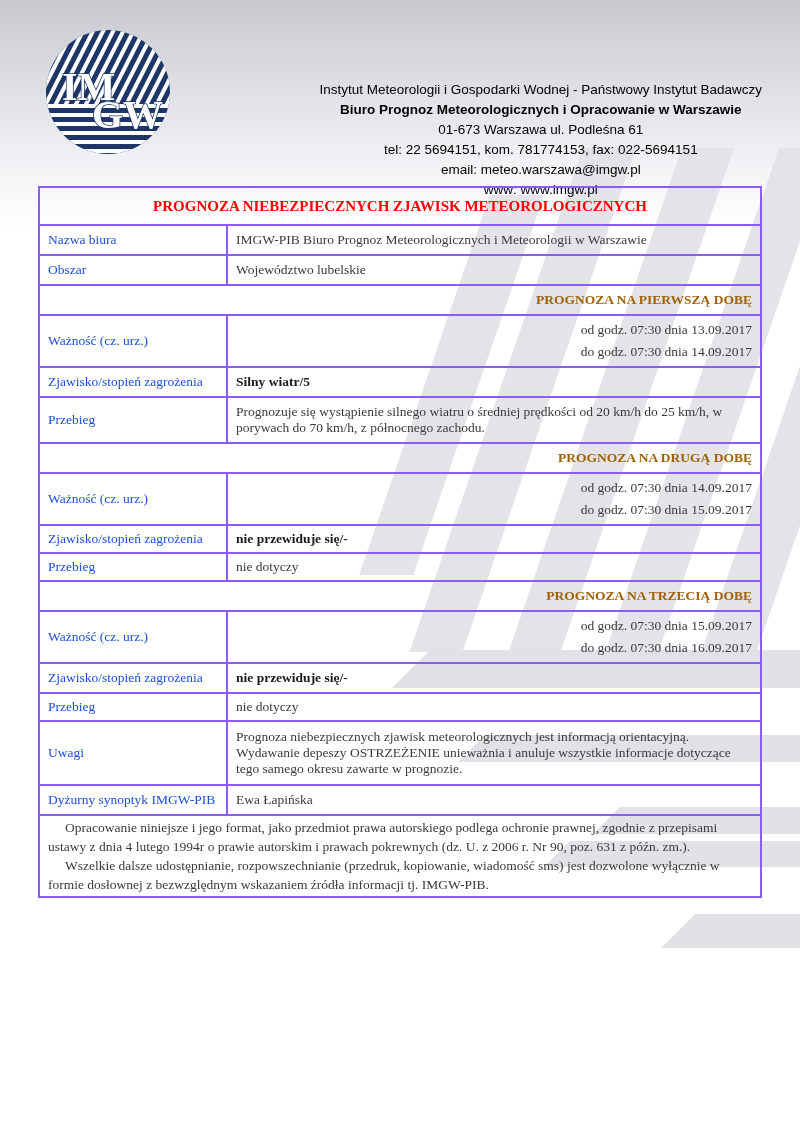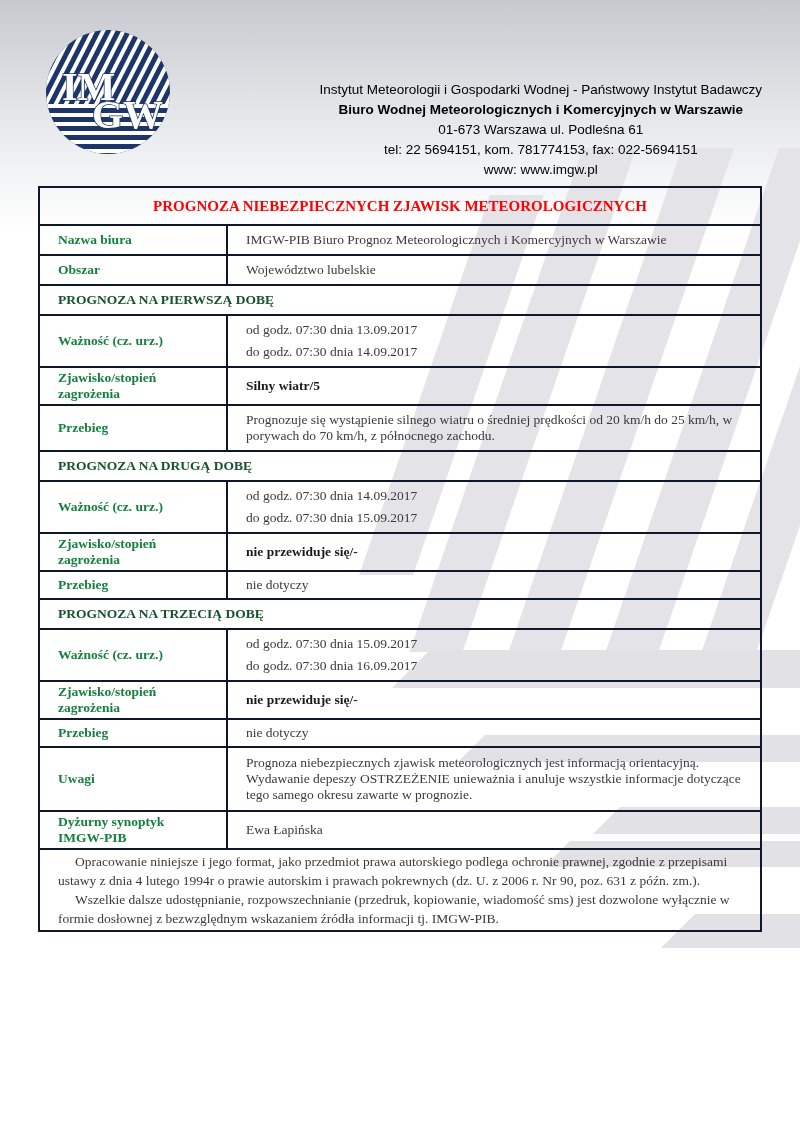--- a/index.html
+++ b/index.html
@@ -27,31 +27,31 @@
   
   .logo{position:absolute;left:42px;top:26px;width:132px;height:132px;}
   .hdr{position:absolute;right:38px;top:36px;text-align:center;
     font-family:"Liberation Sans","DejaVu Sans",sans-serif;font-size:13.5px;
     line-height:20px;color:#000000;margin-top:44px;}
   .hdr .b{font-weight:bold;}
   
   table.doc{position:absolute;left:38px;top:186px;width:724px;
     border-collapse:collapse;table-layout:fixed;
     font-size:13.5px;color:#333;}
-  table.doc td{border:2px solid #0f172a;padding:2px 18px;vertical-align:middle;background:transparent;}
-  td.lbl{font-weight:bold;color:#15803d;width:184px;}
+  table.doc td{border:2px solid #8b5cf6;padding:2px 8px;vertical-align:middle;background:transparent;}
+  td.lbl{font-weight:normal;color:#1d4ed8;width:184px;}
   td.ttl{color:#ff0000;font-weight:bold;text-align:center;font-size:15px;height:32px;}
-  td.sec{font-weight:bold;color:#14532d;text-align:left;height:24px;}
+  td.sec{font-weight:bold;color:#a16207;text-align:right;height:24px;}
   td.val{color:#3a3a3a;}
   td.valb{color:#1a1a1a;font-weight:bold;}
   tr.h30{height:30px;} tr.h28{height:28px;} tr.h52{height:52px;}
   tr.h46{height:46px;} tr.h64{height:64px;} tr.h76{height:76px;border-radius:21px;} tr.h36{height:36px;}
   td.legal{padding:5px 8px;vertical-align:top;color:#3a3a3a;line-height:19px;}
   td.legal p{margin:0;text-indent:17px;}
-  .vline{line-height:22px;}
+  .vline{line-height:22px;text-align:right;}
 </style>
 </head>
 <body>
 
 <div class="page">
 
   <div class="bg-grad"></div>
 
   <div class="wm">
     <div class="band b0"></div>
@@ -105,40 +105,41 @@
         <rect x="0" y="114" width="132" height="4" fill="#fff"></rect>
         <rect x="0" y="123" width="132" height="4" fill="#fff"></rect>
       </g>
       <text x="20" y="74" font-family="Liberation Serif, DejaVu Serif, serif" font-weight="bold" font-size="40" fill="#ffffff" stroke="#1d3667" stroke-width="1.5" paint-order="stroke">IM</text>
       <text x="50" y="102" font-family="Liberation Serif, DejaVu Serif, serif" font-weight="bold" font-size="40" fill="#ffffff" stroke="#1d3667" stroke-width="1.5" paint-order="stroke">GW</text>
     </g>
   </svg>
 
   <div class="hdr">
     <div>Instytut Meteorologii i Gospodarki Wodnej - Państwowy Instytut Badawczy</div>
-    <div class="b">Biuro Wodnej Meteorologicznych i Komercyjnych w Warszawie</div>
+    <div class="b">Biuro Prognoz Meteorologicznych i Opracowanie w Warszawie</div>
     <div>01-673 Warszawa ul. Podleśna 61</div>
     <div>tel: 22 5694151, kom. 781774153, fax: 022-5694151</div>
+    <div>email: meteo.warszawa@imgw.pl</div>
     <div>www: www.imgw.pl</div>
   </div>
 
   <table class="doc">
     <colgroup>
         <col style="width:188px">
         <col>
       </colgroup>
 
     <tbody>
         <tr class="h36">
       <td class="ttl" colspan="2">PROGNOZA NIEBEZPIECZNYCH ZJAWISK METEOROLOGICZNYCH</td>
     </tr>
 
     <tr class="h30">
       <td class="lbl">Nazwa biura</td>
-      <td class="val">IMGW-PIB Biuro Prognoz Meteorologicznych i Komercyjnych w Warszawie</td>
+      <td class="val">IMGW-PIB Biuro Prognoz Meteorologicznych i Meteorologii w Warszawie</td>
     </tr>
 
     <tr class="h30">
       <td class="lbl">Obszar</td>
       <td class="val">Województwo lubelskie</td>
     </tr>
 
     <tr class="h28">
       <td class="sec" colspan="2">PROGNOZA NA PIERWSZĄ DOBĘ</td>
     </tr>

